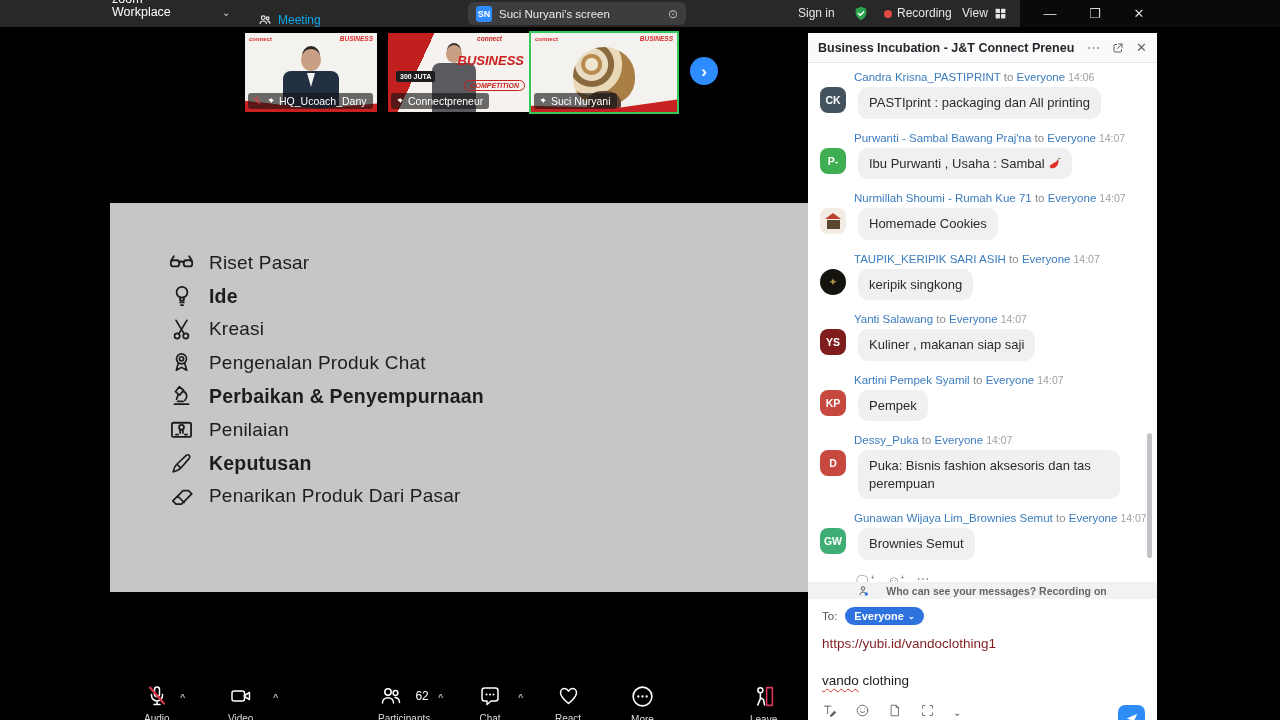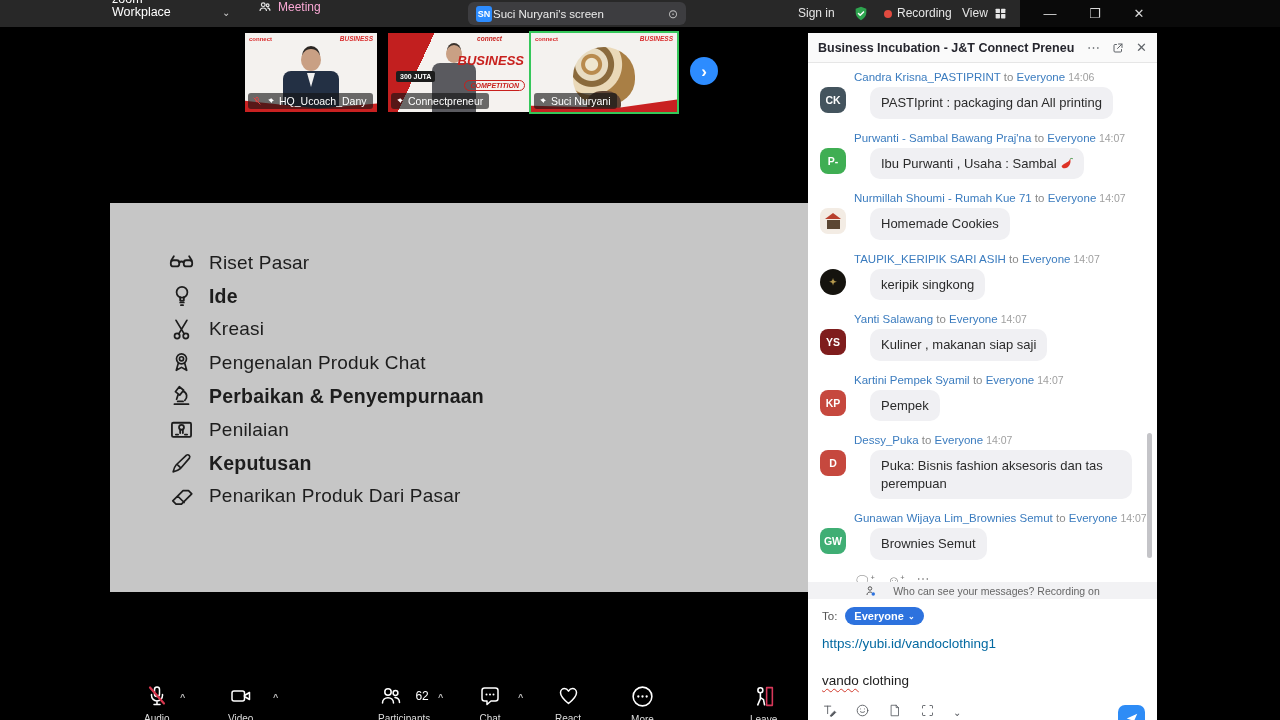--- a/index.html
+++ b/index.html
@@ -5,23 +5,23 @@
   html,body{margin:0;padding:0;}
   body{width:1280px;height:720px;background:#000;overflow:hidden;position:relative;
        font-family:"Liberation Sans",sans-serif;-webkit-font-smoothing:antialiased;}
   .abs{position:absolute;}
   
   #titlebar{left:0;top:0;width:1280px;height:27px;background:#282828;}
   #titlebar .black-right{position:absolute;right:0;top:0;width:260px;height:27px;background:#0a0a0a;}
   .tb-text{color:#e6e6e6;font-size:12px;line-height:27px;white-space:nowrap;}
   #app-name{left:112px;top:-7px;color:#fff;font-size:12.5px;line-height:13px;font-weight:500;}
   #app-chevron{left:222px;top:0;color:#cfcfcf;font-size:10px;line-height:25px;}
-  #meeting-tab{left:258px;top:0;height:27px;display:flex;align-items:flex-start;gap:6px;color:#f9a8d4;font-size:12px;}
+  #meeting-tab{left:258px;top:0;height:27px;display:flex;align-items:flex-end;gap:6px;color:#0ea5e9;font-size:12px;}
   #screen-tab{left:468px;top:2px;width:218px;height:23px;background:#3d3d40;border-radius:6px;
-              display:flex;align-items:center;gap:1px;padding:0 8px;box-sizing:border-box;}
+              display:flex;align-items:center;gap:7px;padding:0 8px;box-sizing:border-box;}
   #sn-badge{width:16px;height:16px;background:#2d8cff;border-radius:3px;color:#fff;font-size:9px;
             font-weight:bold;display:flex;align-items:center;justify-content:center;}
   #screen-tab-label{color:#ececec;font-size:11.5px;flex:1;white-space:nowrap;overflow:hidden;}
   #signin{left:798px;}
   #shield{left:853px;top:5px;}
   #rec-group{left:884px;top:0;display:flex;align-items:center;gap:5px;height:27px;}
   #rec-dot{width:8px;height:8px;border-radius:50%;background:#e04a3f;}
   #view-group{left:962px;top:0;display:flex;align-items:center;gap:6px;height:27px;}
   .win-btn{top:0;width:30px;height:27px;color:#d8d8d8;font-size:13px;display:flex;align-items:center;justify-content:center;}
   
@@ -65,33 +65,33 @@
   #chat{left:808px;top:33px;width:349px;height:687px;background:#fff;overflow:hidden;}
   #chat-header{position:absolute;left:0;top:0;width:100%;height:30px;background:#fafafa;border-bottom:1px solid #e6e6e6;
                display:flex;align-items:center;box-sizing:border-box;padding:0 10px;}
   #chat-title{font-size:12.5px;font-weight:bold;color:#26262e;flex:1;white-space:nowrap;overflow:hidden;}
   .hdr-ic{color:#5f6368;font-size:13px;margin-left:12px;display:flex;align-items:center;}
   #msgs{position:absolute;left:0;top:38px;width:100%;padding:0 12px;box-sizing:border-box;}
   .msg{margin-bottom:13px;}
   .msg-head{margin-left:34px;font-size:11.5px;white-space:nowrap;margin-bottom:4px;}
   .sender{color:#3b7cbf;}
   .to-w{color:#8a8a8a;} .ev{color:#3b7cbf;} .time{color:#9f9f9f;font-size:10.5px;margin-left:3px;}
-  .msg-row{display:flex;align-items:flex-start;gap:24px;}
+  .msg-row{display:flex;align-items:flex-start;gap:12px;}
   .avatar{width:26px;height:26px;border-radius:8px;color:#fff;font-size:10.5px;font-weight:bold;
           display:flex;align-items:center;justify-content:center;flex:0 0 26px;}
   .bubble{background:#f0f0f3;border-radius:10px;padding:7px 11px;font-size:13px;color:#2b2b2b;max-width:262px;line-height:1.35;}
   .actions{margin-left:34px;color:#7c7c7c;font-size:13px;display:flex;gap:12px;margin-top:-2px;}
   #notice{position:absolute;left:0;top:549px;width:100%;height:17px;background:#f2f2f4;display:flex;
-          align-items:center;justify-content:center;gap:16px;font-size:10.5px;color:#666;}
+          align-items:center;justify-content:center;gap:16px;font-size:10.5px;color:#666;font-weight:bold;}
   #composer{position:absolute;left:0;top:566px;width:100%;height:121px;background:#fff;box-sizing:border-box;padding:8px 14px;}
   #to-row{display:flex;align-items:center;gap:8px;}
   #to-label{font-size:11.5px;color:#555;}
   #everyone-pill{background:#2d72de;color:#fff;font-size:11px;font-weight:bold;border-radius:10px;
                  padding:3px 9px;display:flex;align-items:center;gap:4px;}
-  #composer-line1{margin-top:11px;font-size:13.5px;color:#0369a1;}
+  #composer-line1{margin-top:11px;font-size:13.5px;color:#7f1d1d;}
   #composer-line2{margin-top:22px;font-size:13.5px;color:#202020;}
   .misspell{text-decoration:underline wavy #d23b2e;text-decoration-thickness:1px;text-underline-offset:3px;}
   #composer-tools{position:absolute;left:14px;top:104px;display:flex;gap:18px;color:#55585e;font-size:13px;align-items:center;}
   #composer-tools svg{stroke:#55585e;fill:none;stroke-width:1.4;stroke-linecap:round;}
   #send-btn{position:absolute;right:12px;top:106px;width:27px;height:27px;background:#2e8cf6;border-radius:7px;
             display:flex;align-items:center;justify-content:center;}
   #chat-scroll{position:absolute;left:339px;top:400px;width:5px;height:125px;background:#c4c4c8;border-radius:3px;}
   
   .house-roof{width:0;height:0;border-left:8px solid transparent;border-right:8px solid transparent;border-bottom:6px solid #b8402e;margin-bottom:1px;}
   .house-body{width:13px;height:9px;background:#5b4632;}

